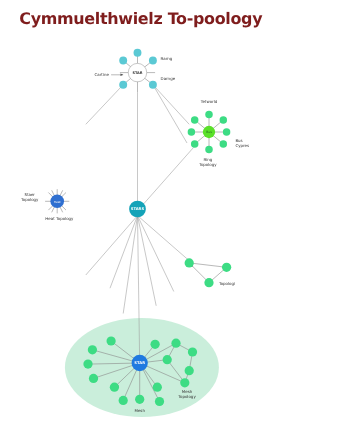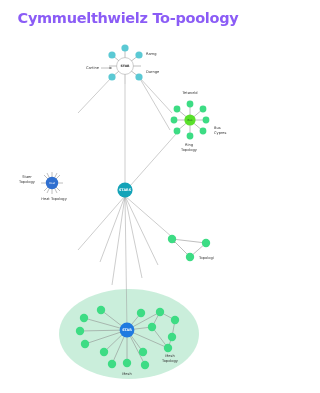--- a/index.html
+++ b/index.html
@@ -23,21 +23,21 @@
   .page-title {
     position: absolute;
     left: 0;
     top: 10px;
     width: 256px;
     text-align: center;
     font-family: "DejaVu Sans", sans-serif;
     font-size: 14.5px;
     font-weight: bold;
     letter-spacing: -0.3px;
-    color: #8b5cf6;
+    color: #7f1d1d;
     white-space: nowrap;
   }
   svg.graph {
     position: absolute;
     left: 0;
     top: 0;
     width: 256px;
     height: 393px;
     display: block;
   }

